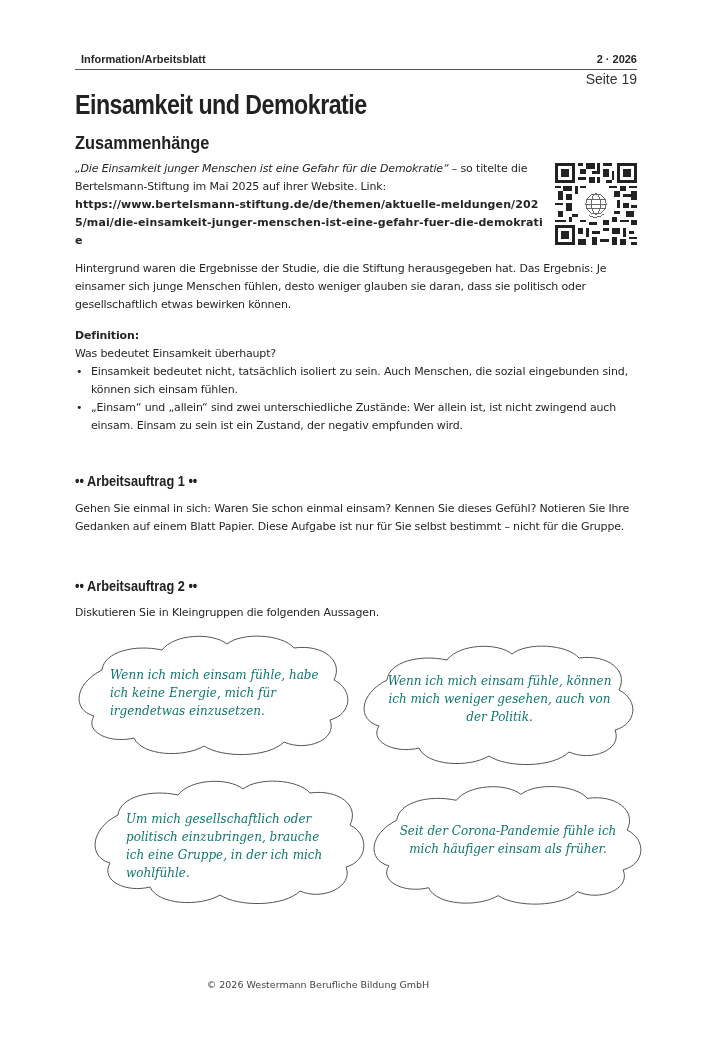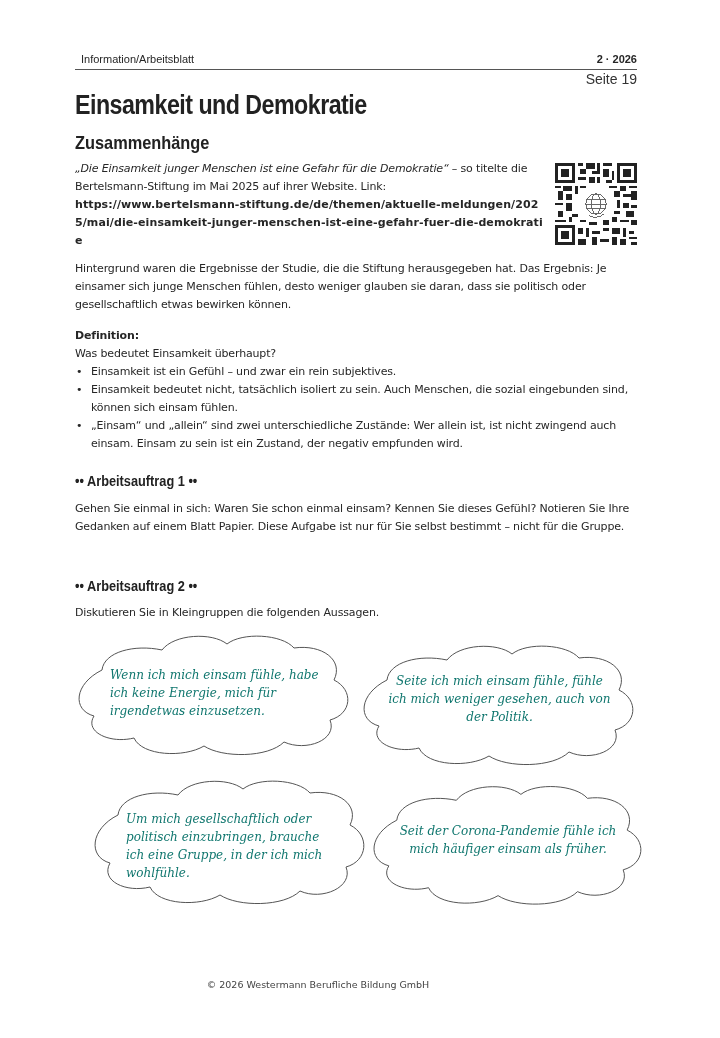--- a/index.html
+++ b/index.html
@@ -1,18 +1,18 @@
 <!DOCTYPE html>
 <html><head>
 <meta charset="utf-8">
 <style>
   html, body { margin: 0; padding: 0; background: #fff; }
   body { width: 720px; height: 1038px; position: relative; font-family: "DejaVu Sans", sans-serif; color: #262626; overflow: hidden; }
   .hdr { position: absolute; left: 75px; top: 53px; width: 562px; height: 16px; border-bottom: 1px solid #555; }
-  .hdr-left { position: absolute; left: 0; top: 0; font-size: 11px; font-weight: normal; font-family: "Liberation Sans", sans-serif; padding-left: 6px; }
+  .hdr-left { position: absolute; left: 0; top: 0; font-size: 11px; font-weight: bold; font-family: "Liberation Sans", sans-serif; padding-left: 6px; }
   .hdr-right { position: absolute; right: 0; top: 0; font-size: 11px; font-weight: bold; font-family: "Liberation Sans", sans-serif; }
   .seite { position: absolute; right: 83px; top: 71px; font-size: 14px; font-family: "Liberation Sans", sans-serif; color: #333; }
   h1 { position: absolute; left: 75px; top: 90px; margin: 0; font-family: "Liberation Sans", sans-serif; font-weight: bold; font-size: 27px; letter-spacing: -0.6px; transform: scaleX(0.86); transform-origin: left; color: #222; }
   h2 { position: absolute; left: 75px; top: 132px; margin: 0; font-family: "Liberation Sans", sans-serif; font-weight: bold; font-size: 19px; transform: scaleX(0.86); transform-origin: left; color: #222; }
   .txt { font-size: 11px; line-height: 18px; letter-spacing: -0.15px; }
   .intro { position: absolute; left: 75px; top: 160px; width: 470px; }
   .intro .quote { font-style: italic; }
   .intro .link { font-weight: bold; letter-spacing: 0.1px; }
   .qr { position: absolute; left: 555px; top: 163px; width: 82px; height: 82px; }
   .p2 { position: absolute; left: 75px; top: 260px; width: 570px; }
@@ -122,21 +122,20 @@
     </g>
   </svg>
 </div>
 
 <div class="p2 txt">Hintergrund waren die Ergebnisse der Studie, die die Stiftung herausgegeben hat. Das Ergebnis: Je einsamer sich junge Menschen fühlen, desto weniger glauben sie daran, dass sie politisch oder gesellschaftlich etwas bewirken können.</div>
 
 <div class="def txt">
   <div class="lbl">Definition:</div>
   <div>Was bedeutet Einsamkeit überhaupt?</div>
   <ul>
-    <li>Einsamkeit ist ein Gefühl – und zwar ein rein subjektives.</li>
     <li>Einsamkeit bedeutet nicht, tatsächlich isoliert zu sein. Auch Menschen, die sozial eingebunden sind, können sich einsam fühlen.</li>
     <li>„Einsam“ und „allein“ sind zwei unterschiedliche Zustände: Wer allein ist, ist nicht zwingend auch einsam. Einsam zu sein ist ein Zustand, der negativ empfunden wird.</li>
   </ul>
 </div>
 
 <div class="task-h t1h">•• Arbeitsauftrag 1 ••</div>
 <div class="t1 txt">Gehen Sie einmal in sich: Waren Sie schon einmal einsam? Kennen Sie dieses Gefühl? Notieren Sie Ihre Gedanken auf einem Blatt Papier. Diese Aufgabe ist nur für Sie selbst bestimmt – nicht für die Gruppe.</div>
 
 <div class="task-h t2h">•• Arbeitsauftrag 2 ••</div>
 <div class="t2 txt">Diskutieren Sie in Kleingruppen die folgenden Aussagen.</div>
@@ -145,21 +144,21 @@
   <svg width="282" height="126" viewBox="0 0 282 126">
     <path d="M30 38 C32 20 62 12 90 18 C102 2 140 0 155 12 C170 0 210 2 222 16 C250 12 272 28 262 48 C282 58 280 82 258 88 C266 108 234 120 212 110 C196 126 150 126 132 114 C112 126 70 124 62 106 C38 112 12 100 22 84 C0 78 2 52 30 38 Z" fill="#fff" stroke="#555" stroke-width="1"></path>
   </svg>
   <div class="ct" style="left:38px; top:34px; width:215px;">Wenn ich mich einsam fühle, habe ich keine Energie, mich für irgendetwas einzusetzen.</div>
 </div>
 
 <div class="cloud" style="left:357px; top:642px; width:282px; height:126px;">
   <svg width="282" height="126" viewBox="0 0 282 126">
     <path d="M30 38 C32 20 62 12 90 18 C102 2 140 0 155 12 C170 0 210 2 222 16 C250 12 272 28 262 48 C282 58 280 82 258 88 C266 108 234 120 212 110 C196 126 150 126 132 114 C112 126 70 124 62 106 C38 112 12 100 22 84 C0 78 2 52 30 38 Z" fill="#fff" stroke="#555" stroke-width="1"></path>
   </svg>
-  <div class="ct" style="left:30px; top:30px; width:225px; text-align:center;">Seite ich mich einsam fühle, fühle ich mich weniger gesehen, auch von der Politik.</div>
+  <div class="ct" style="left:30px; top:30px; width:225px; text-align:center;">Wenn ich mich einsam fühle, können ich mich weniger gesehen, auch von der Politik.</div>
 </div>
 
 <div class="cloud" style="left:88px; top:775px; width:282px; height:132px;">
   <svg width="282" height="132" viewBox="0 0 282 132">
     <path d="M30 40 C32 22 62 14 90 20 C102 4 140 2 155 14 C170 2 210 4 222 18 C250 14 272 30 262 50 C282 60 280 86 258 92 C266 112 234 126 212 116 C196 132 150 132 132 120 C112 132 70 130 62 112 C38 118 12 106 22 88 C0 82 2 54 30 40 Z" fill="#fff" stroke="#555" stroke-width="1"></path>
   </svg>
   <div class="ct" style="left:38px; top:35px; width:215px;">Um mich gesellschaftlich oder politisch einzubringen, brauche ich eine Gruppe, in der ich mich wohlfühle.</div>
 </div>
 
 <div class="cloud" style="left:367px; top:782px; width:280px; height:126px;">

